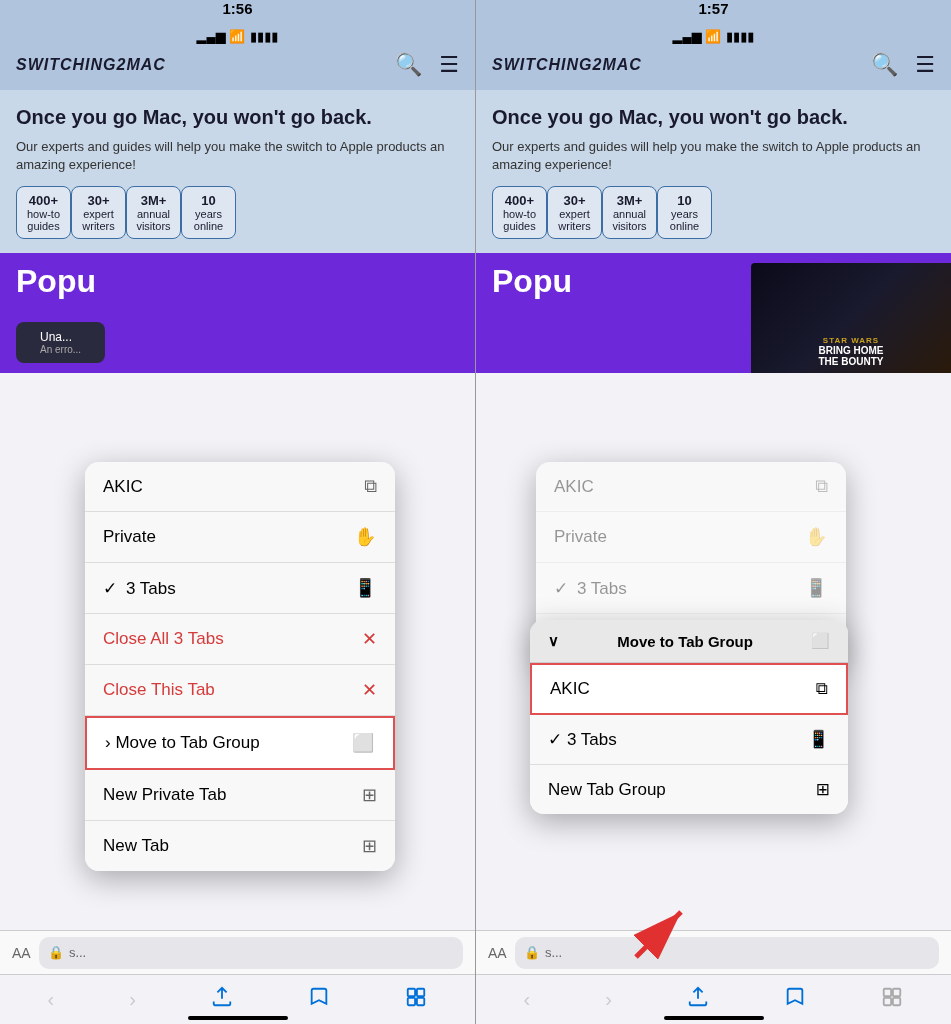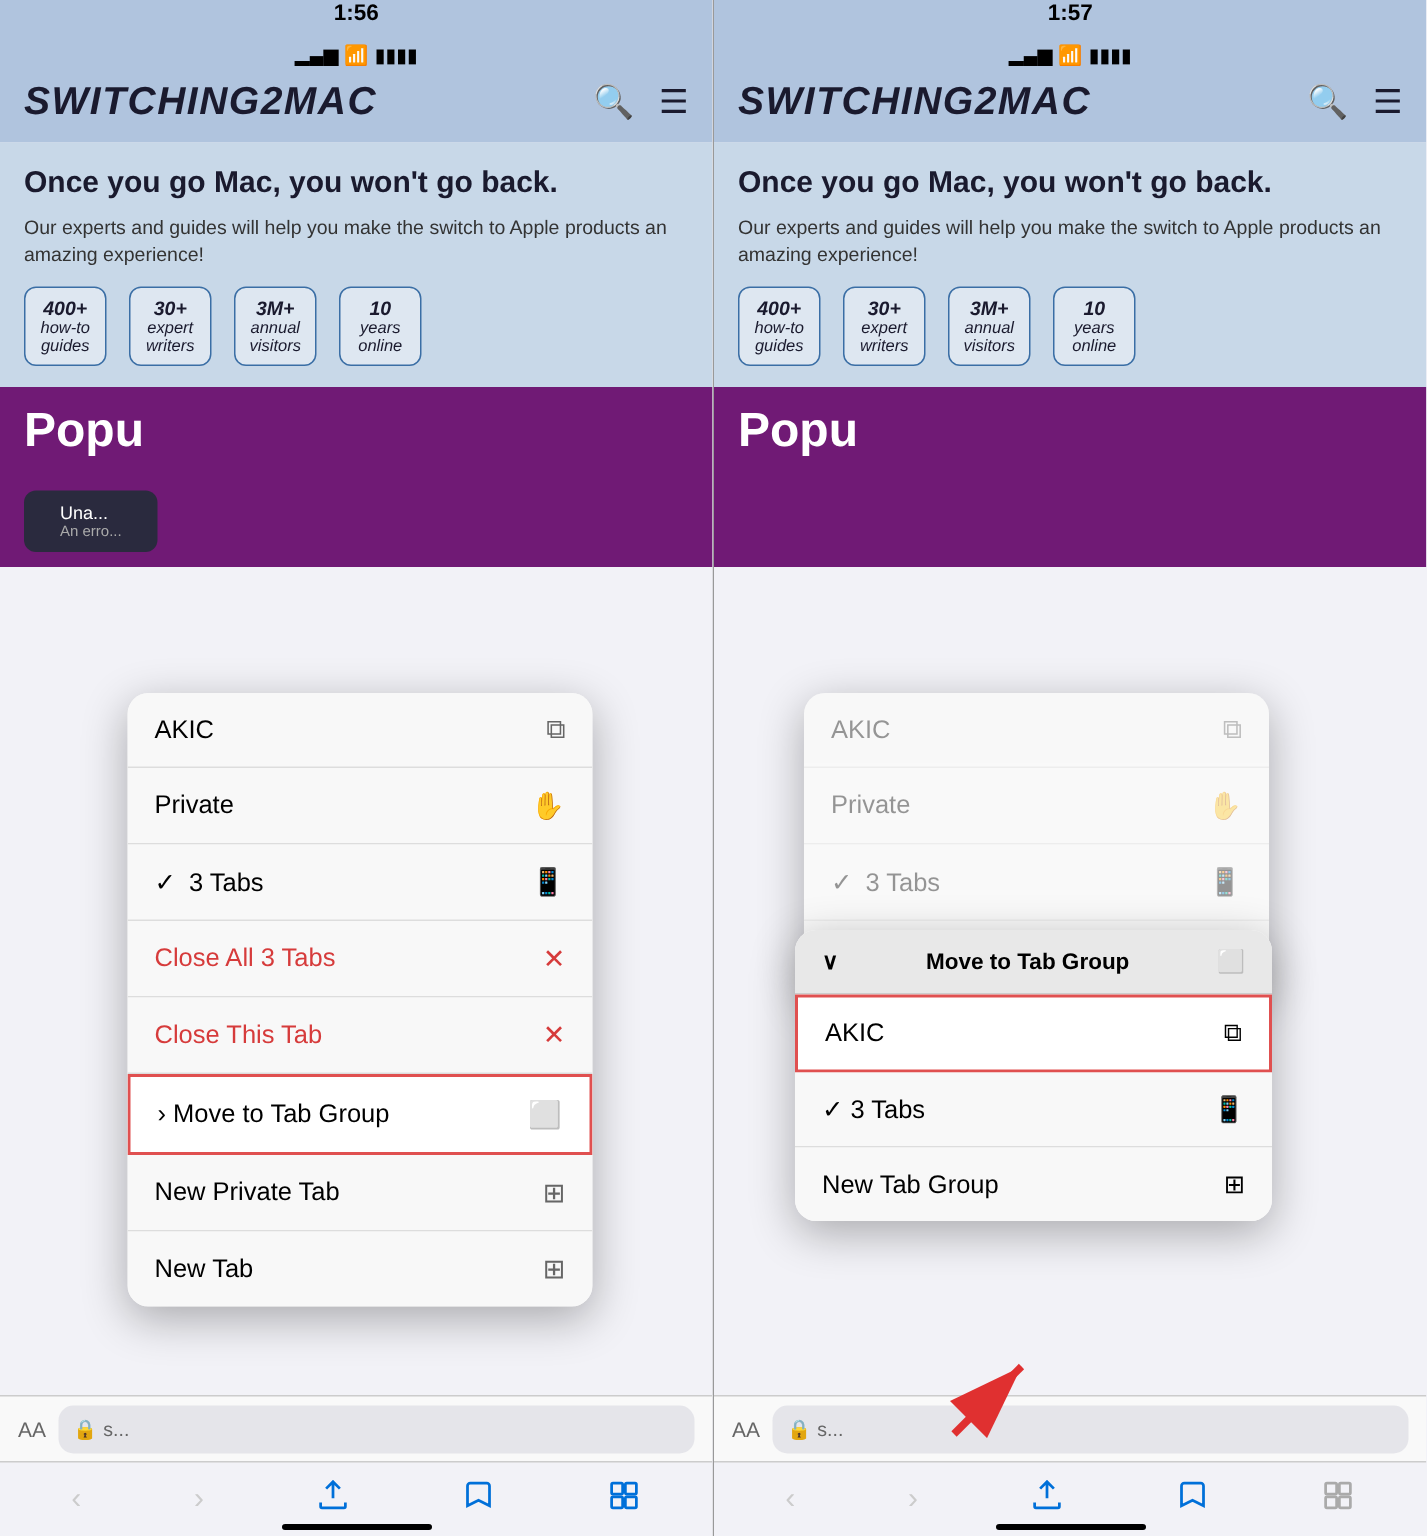--- a/index.html
+++ b/index.html
@@ -51,21 +51,21 @@
     
     .site-header {
       background: #b0c4de;
       padding: 8px 16px 12px;
       display: flex;
       align-items: center;
       justify-content: space-between;
       flex-shrink: 0;
     }
     .site-logo {
-      font-size: 26px;
+      font-size: 16px;
       font-weight: 900;
       color: #1a1a2e;
       letter-spacing: 1px;
       text-transform: uppercase;
       font-style: italic;
     }
     .site-logo span {
       color: #1a1a2e;
     }
     .header-icons {
@@ -89,41 +89,40 @@
       margin-bottom: 8px;
     }
     .site-content .description {
       font-size: 13px;
       color: #333;
       line-height: 1.4;
       margin-bottom: 12px;
     }
     .stats-row {
       display: flex;
-      gap: 15px;
-      font-style: italic;
+      gap: 0;
     }
     .stat-box {
       border: 1.5px solid #3a6ea5;
       border-radius: 8px;
       padding: 6px 8px;
       text-align: center;
       background: rgba(255,255,255,0.4);
       font-size: 11px;
       color: #1a1a2e;
       min-width: 55px;
     }
     .stat-box .stat-num {
       font-weight: 700;
       font-size: 13px;
     }
 
     
     .dark-area {
-      background: #701a75;
+      background: #6d28d9;
       height: 120px;
       position: relative;
       flex-shrink: 0;
       display: flex;
       align-items: flex-start;
       padding: 10px 16px;
     }
     .dark-area .popu-text {
       font-size: 32px;
       font-weight: 800;
@@ -457,20 +456,24 @@
         <div class="stat-num">10</div>
         <div>years</div>
           <div>online</div>
       </div>
     </div>
   </div>
 
   <div class="dark-area">
     <div class="popu-text">Popu</div>
 
+    <div style="position:absolute;right:0;bottom:0;width:200px;height:110px;background:linear-gradient(135deg,#0a0a1a 0%,#1a1a2e 50%,#2a1a0a 100%);display:flex;flex-direction:column;align-items:center;justify-content:flex-end;padding:6px;border-top-left-radius:4px;">
+      <div style="font-size:8px;color:#c8a020;font-weight:700;letter-spacing:1px;">STAR WARS</div>
+      <div style="font-size:10px;color:#fff;font-weight:700;text-align:center;">BRING HOME<br>THE BOUNTY</div>
+    </div>
   </div>
 
   <div class="menu-overlay">
 
     <div class="context-menu" style="top:440px; left:60px;">
       <div class="menu-item dimmed">
         <span>AKIC</span>
         <span class="icon-right">⧉</span>
       </div>
       <div class="menu-item dimmed">

